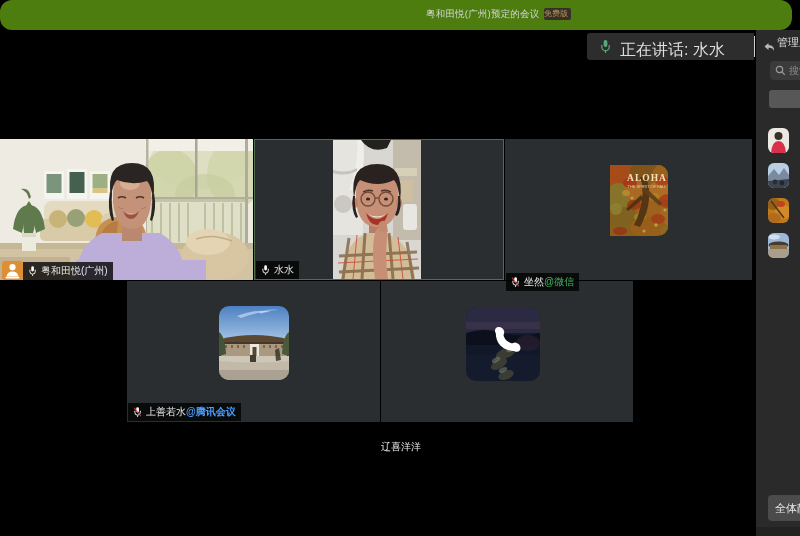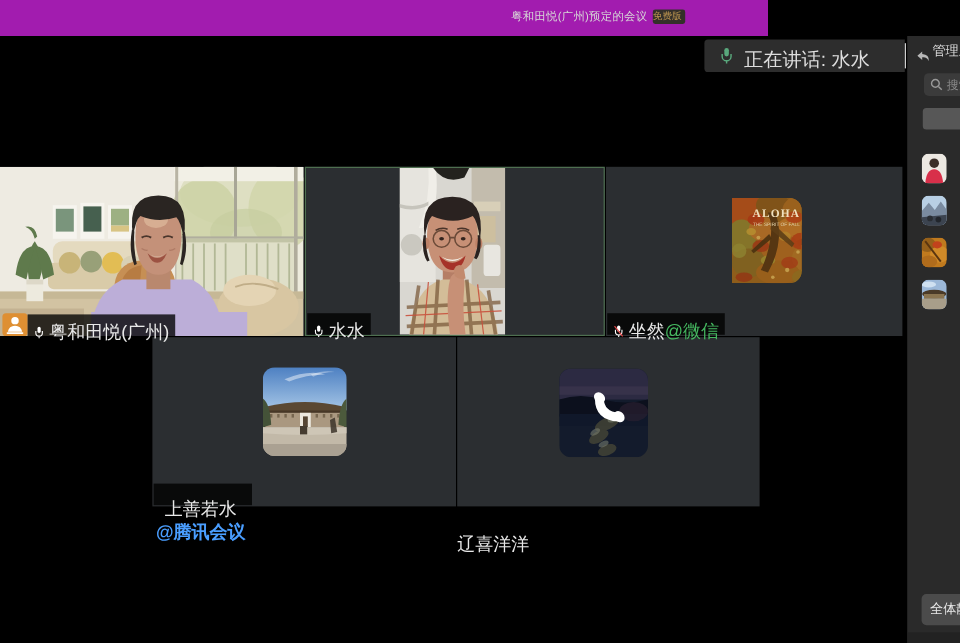--- a/index.html
+++ b/index.html
@@ -1,30 +1,30 @@
 <!DOCTYPE html>
 <html><head>
 <meta charset="utf-8">
 <style>
   * { margin:0; padding:0; box-sizing:border-box; }
   html,body { width:800px; height:536px; background:#000; overflow:hidden;
     font-family:"Liberation Sans", sans-serif; }
   .abs { position:absolute; }
-  #titlebar { position:absolute; left:0; top:0; width:640px; height:30px; background:#a21caf; }
+  #titlebar { position:absolute; left:0; top:0; width:792px; height:30px; background:#4d7c0f;border-radius:12px; }
   #title { position:absolute; left:426px; top:8px; font-size:9.5px; color:#d6d6d6; letter-spacing:0.2px; }
   #badge { position:absolute; left:544px; top:8px; width:27px; height:12px; background:#34302a;
     border-radius:2px; color:#b8914e; font-size:8px; line-height:12px; text-align:left; }
   #toast { position:absolute; left:587px; top:33px; width:167px; height:27px; background:#2d2d2d;
     border-radius:3px 0 0 3px; }
   #toast .txt { position:absolute; left:33px; top:7px; font-size:16px; color:#dedede; }
   #divider { position:absolute; left:754px; top:36px; width:1px; height:21px; background:#cfcfcf; }
   #sidebar { position:absolute; left:756px; top:30px; width:44px; height:506px; background:#2a2a2a; overflow:hidden; }
   .tile { position:absolute; background:#2b2e31; overflow:hidden; }
   .lbl { position:absolute; background:rgba(0,0,0,0.78); height:18px; display:flex; align-items:center;
-    color:#e8e8e8; font-size:15px; white-space:nowrap; padding:12px 5px 0 2px; }
+    color:#e8e8e8; font-size:10px; white-space:nowrap; padding:0 5px 0 2px; }
   .av { position:absolute; border-radius:10px; overflow:hidden; }
 </style>
 </head>
 <body>
 <div id="titlebar">
   <div id="title">粤和田悦(广州)预定的会议</div>
   <div id="badge">免费版</div>
 </div>
 
 <div class="tile" id="t1" style="left:0px; top:139px; width:253px; height:141px;">
@@ -323,30 +323,30 @@
   粤和田悦(广州)
 </div>
 <div class="lbl" style="left:256px; top:261px;justify-content:flex-end;">
   <svg width="11" height="12" viewBox="0 0 13 14" style="margin:0 3px 0 2px;">
     <rect x="5" y="1.5" width="3.2" height="6" rx="1.6" fill="#fff"></rect>
     <path d="M3.4 5.5 v2 a3.2 3.2 0 0 0 6.4 0 v-2" fill="none" stroke="#fff" stroke-width="1.1"></path>
     <line x1="6.6" y1="11" x2="6.6" y2="12.8" stroke="#fff" stroke-width="1.1"></line>
   </svg>
   水水
 </div>
-<div class="lbl" style="left:506px; top:261px;text-align:right;">
+<div class="lbl" style="left:506px; top:273px;text-align:right;">
   <svg width="11" height="12" viewBox="0 0 13 14" style="margin:0 3px 0 2px;">
     <rect x="5" y="1.5" width="3.2" height="6" rx="1.6" fill="#fff"></rect>
     <path d="M3.4 5.5 v2 a3.2 3.2 0 0 0 6.4 0 v-2" fill="none" stroke="#fff" stroke-width="1.1"></path>
     <line x1="6.6" y1="11" x2="6.6" y2="12.8" stroke="#fff" stroke-width="1.1"></line>
     <line x1="2.5" y1="2" x2="10.5" y2="12" stroke="#e04545" stroke-width="1.2"></line>
   </svg>
   坐然<span style="color:#45b860;">@微信</span>
 </div>
-<div class="lbl" style="left:128px; top:403px;flex-direction:column;">
+<div class="lbl" style="left:128px; top:403px;">
   <svg width="11" height="12" viewBox="0 0 13 14" style="margin:0 3px 0 2px;">
     <rect x="5" y="1.5" width="3.2" height="6" rx="1.6" fill="#fff"></rect>
     <path d="M3.4 5.5 v2 a3.2 3.2 0 0 0 6.4 0 v-2" fill="none" stroke="#fff" stroke-width="1.1"></path>
     <line x1="6.6" y1="11" x2="6.6" y2="12.8" stroke="#fff" stroke-width="1.1"></line>
     <line x1="2.5" y1="2" x2="10.5" y2="12" stroke="#e04545" stroke-width="1.2"></line>
   </svg>
   上善若水<span style="color:#4a9eff;font-weight:bold;">@腾讯会议</span>
 </div>
 <div class="lbl" style="left:378px; top:403px; background:rgba(0,0,0,0.35); padding-left:3px;margin-top:35px;">辽喜洋洋</div>
 

